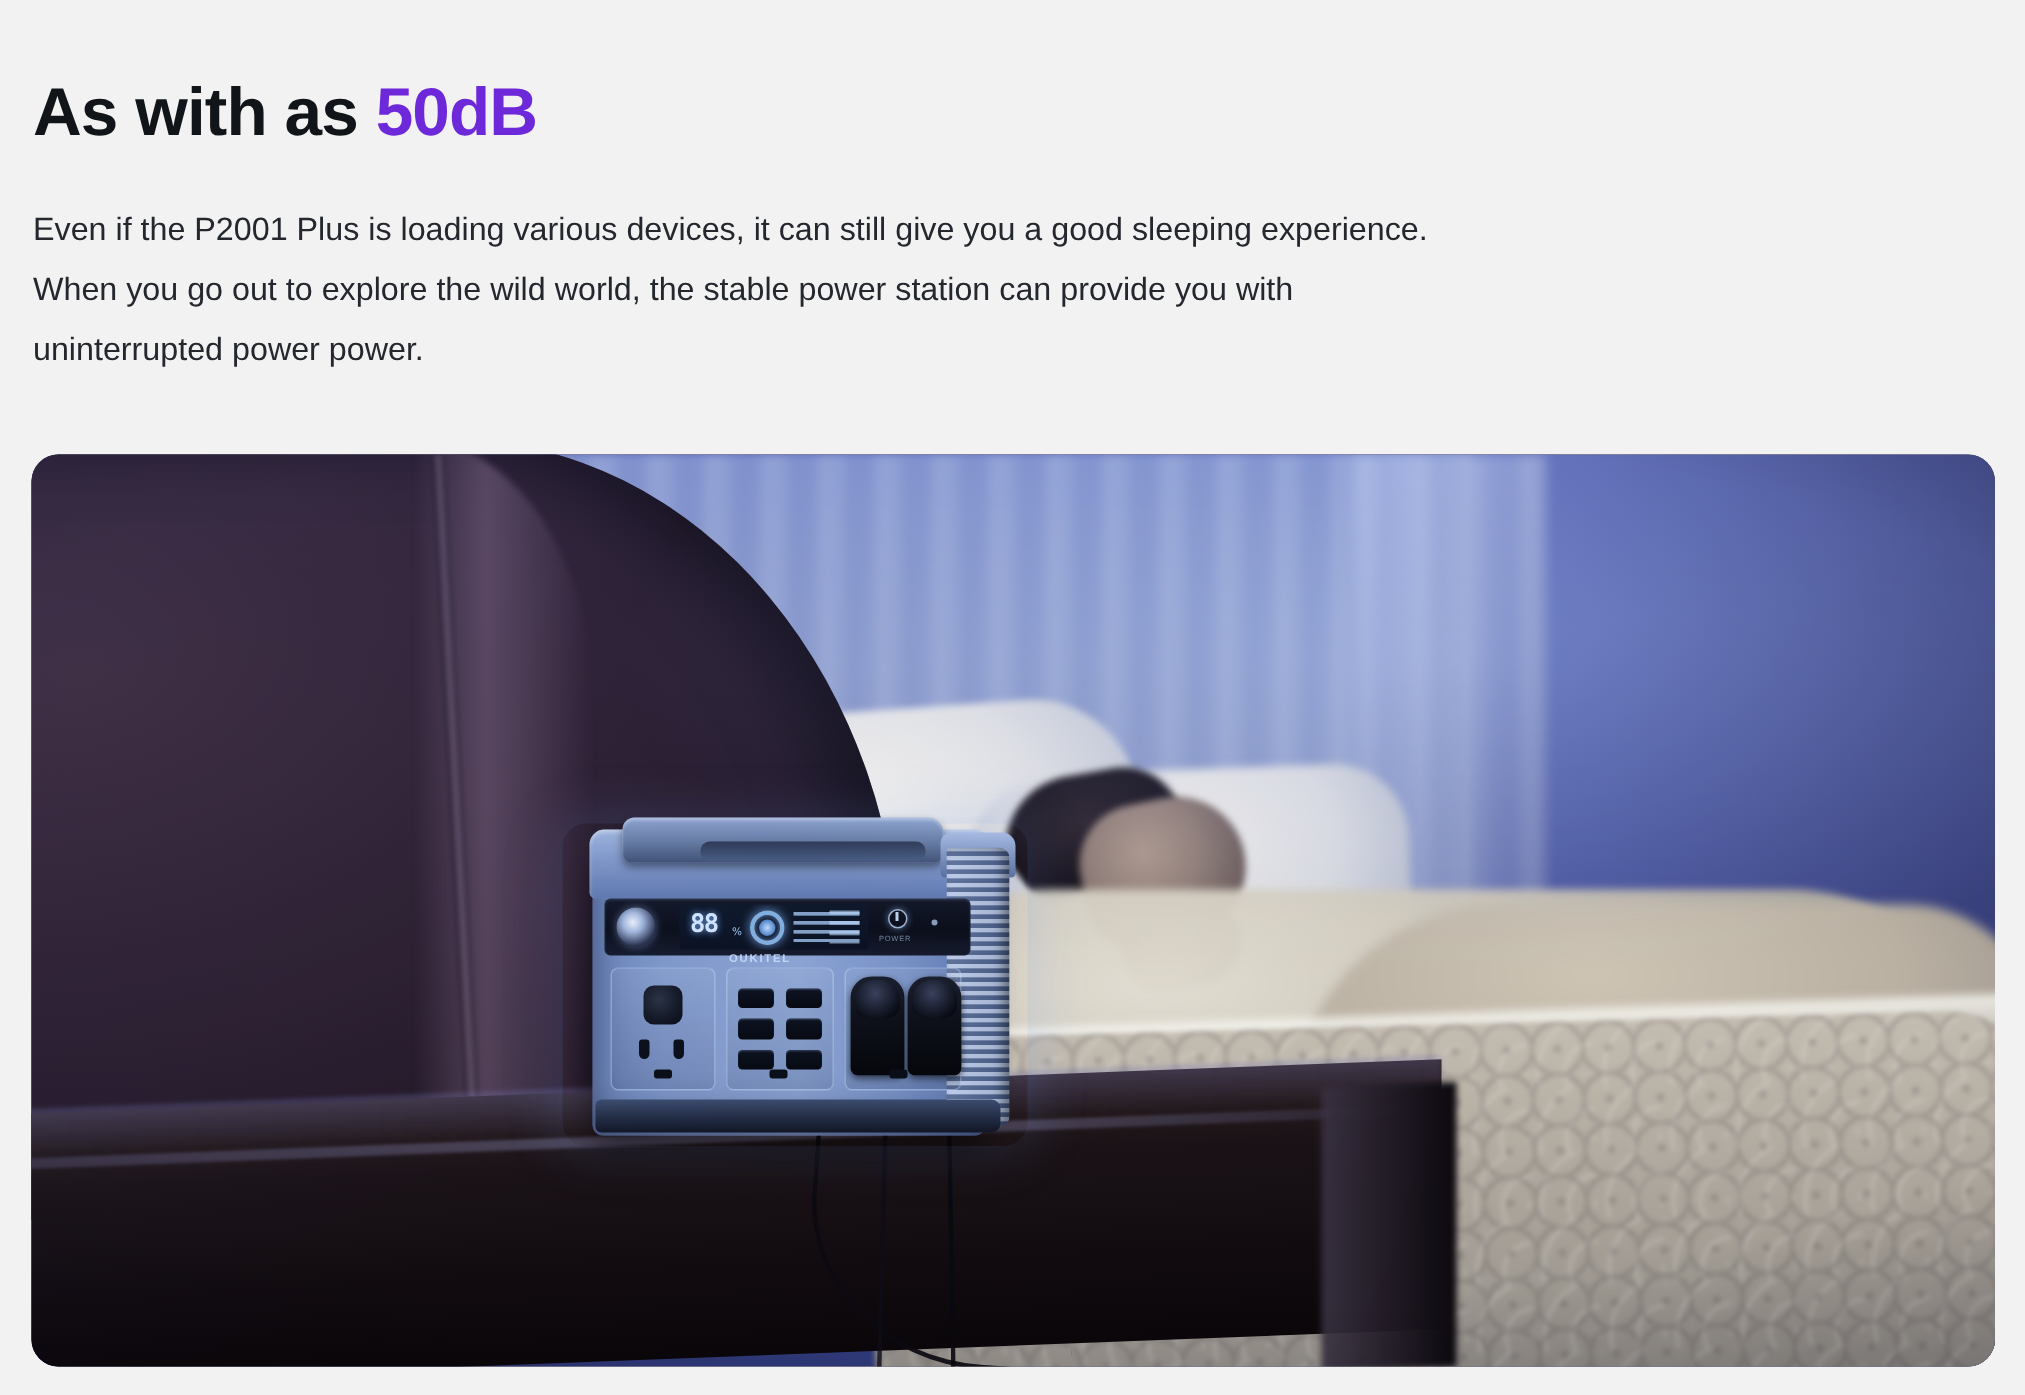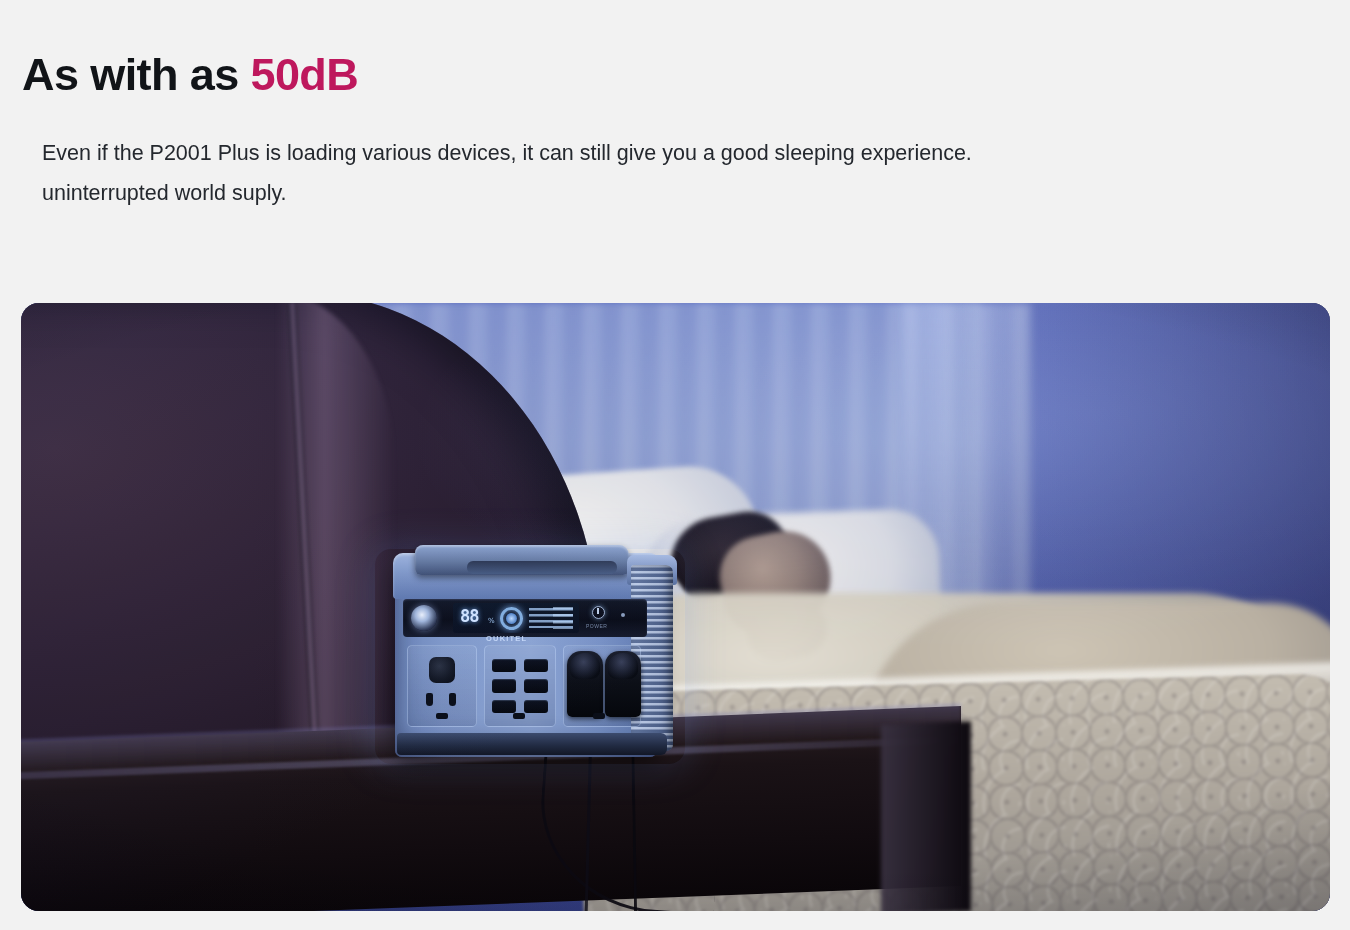--- a/index.html
+++ b/index.html
@@ -10,26 +10,26 @@
     overflow: hidden;
   }
   .page { position: relative; width: 1350px; height: 930px; background: #f2f2f2; }
 
   
   .heading {
     position: absolute; left: 22px; top: 50px;
     font-size: 45px; font-weight: 700; letter-spacing: -0.6px;
     color: #111418; white-space: nowrap; line-height: 1.12;
   }
-  .heading .hl { color: #be185d; margin-top: 28px; }
+  .heading .hl { color: #6d28d9; margin-top: 28px; }
 
   
   .body-copy {
     position: absolute; left: 22px; top: 133px; width: 1190px;
-    font-size: 21.5px; line-height: 40px; color: #24282e; font-weight: 400; margin-left: 20px;
+    font-size: 21.5px; line-height: 40px; color: #24282e; font-weight: 400;
   }
   .body-copy p { margin: 0; }
 
   
   .photo {
     position: absolute; left: 21px; top: 303px;
     width: 1309px; height: 608px;
     border-radius: 18px; overflow: hidden;
     background: #1c1630;
   }
@@ -440,21 +440,22 @@
 </style>
 </head>
 <body>
 
 <div class="page">
 
   <h1 class="heading"><span>As with as </span><span class="hl">50dB</span></h1>
 
   <div class="body-copy">
     <p>Even if the P2001 Plus is loading various devices, it can still give you a good sleeping experience.</p>
-    <p>uninterrupted world suply.</p>
+    <p>When you go out to explore the wild world, the stable power station can provide you with</p>
+    <p>uninterrupted power power.</p>
   </div>
 
   <div class="photo">
     <div class="scene">
 
       <div class="wall"></div>
       <div class="curtains"></div>
       <div class="curtain-left"></div>
       <div class="curtain-right-fold"></div>
       <div class="wall-vig"></div>

